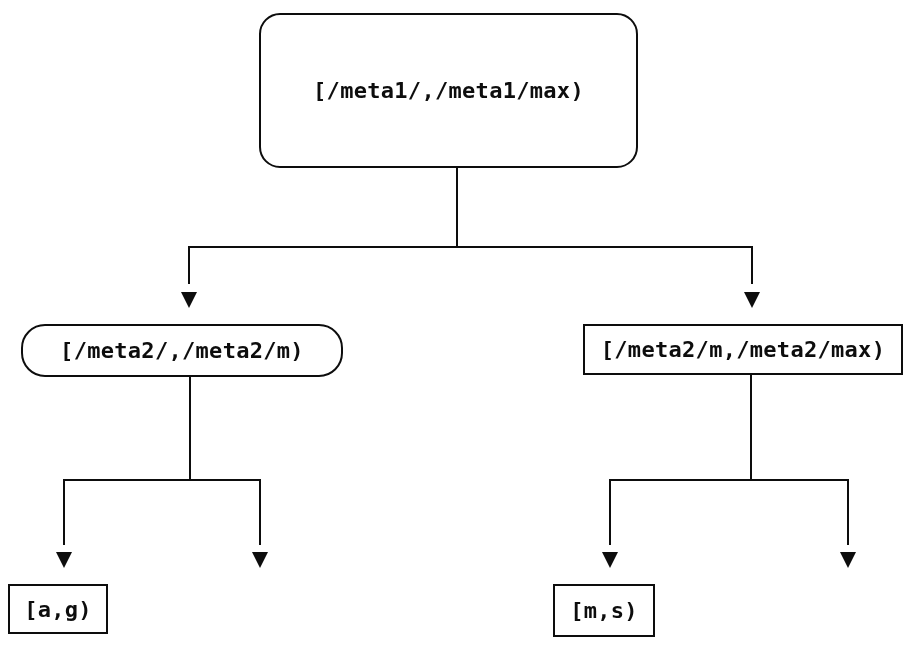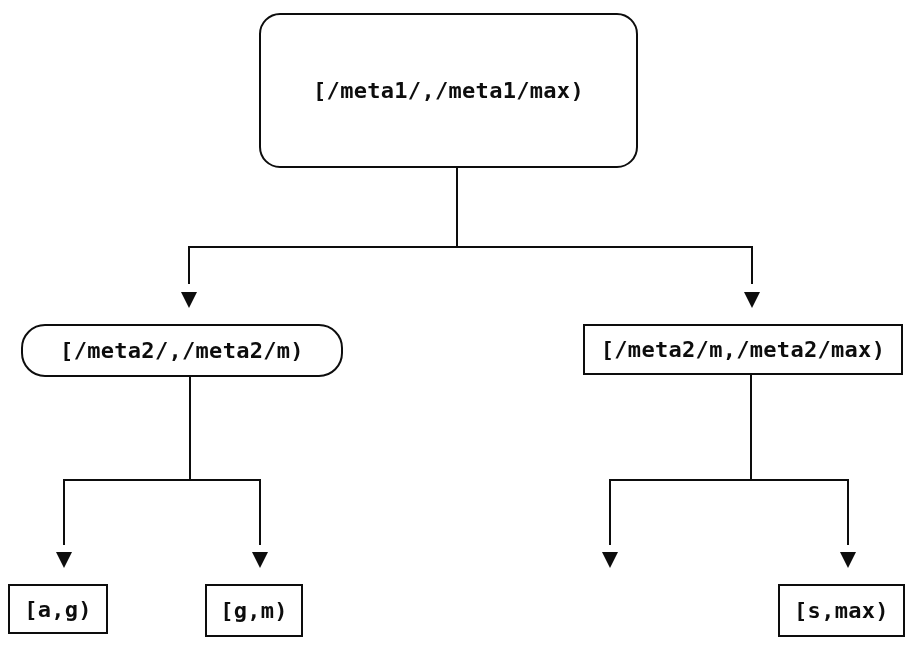--- a/index.html
+++ b/index.html
@@ -95,22 +95,19 @@
   </div>
 
   <div class="node node-right">
     <span>[/meta2/m,/meta2/max)</span>
   </div>
 
   <div class="node node-ag">
     <span>[a,g)</span>
   </div>
 
-  <div class="node node-gm">
-    <span>[g,m)</span>
+
+  <div class="node node-ms">
+    <span>[m,s)</span>
   </div>
 
-
-  <div class="node node-smax">
-    <span>[s,max)</span>
-  </div>
 
 </div>
 
 </body></html>

